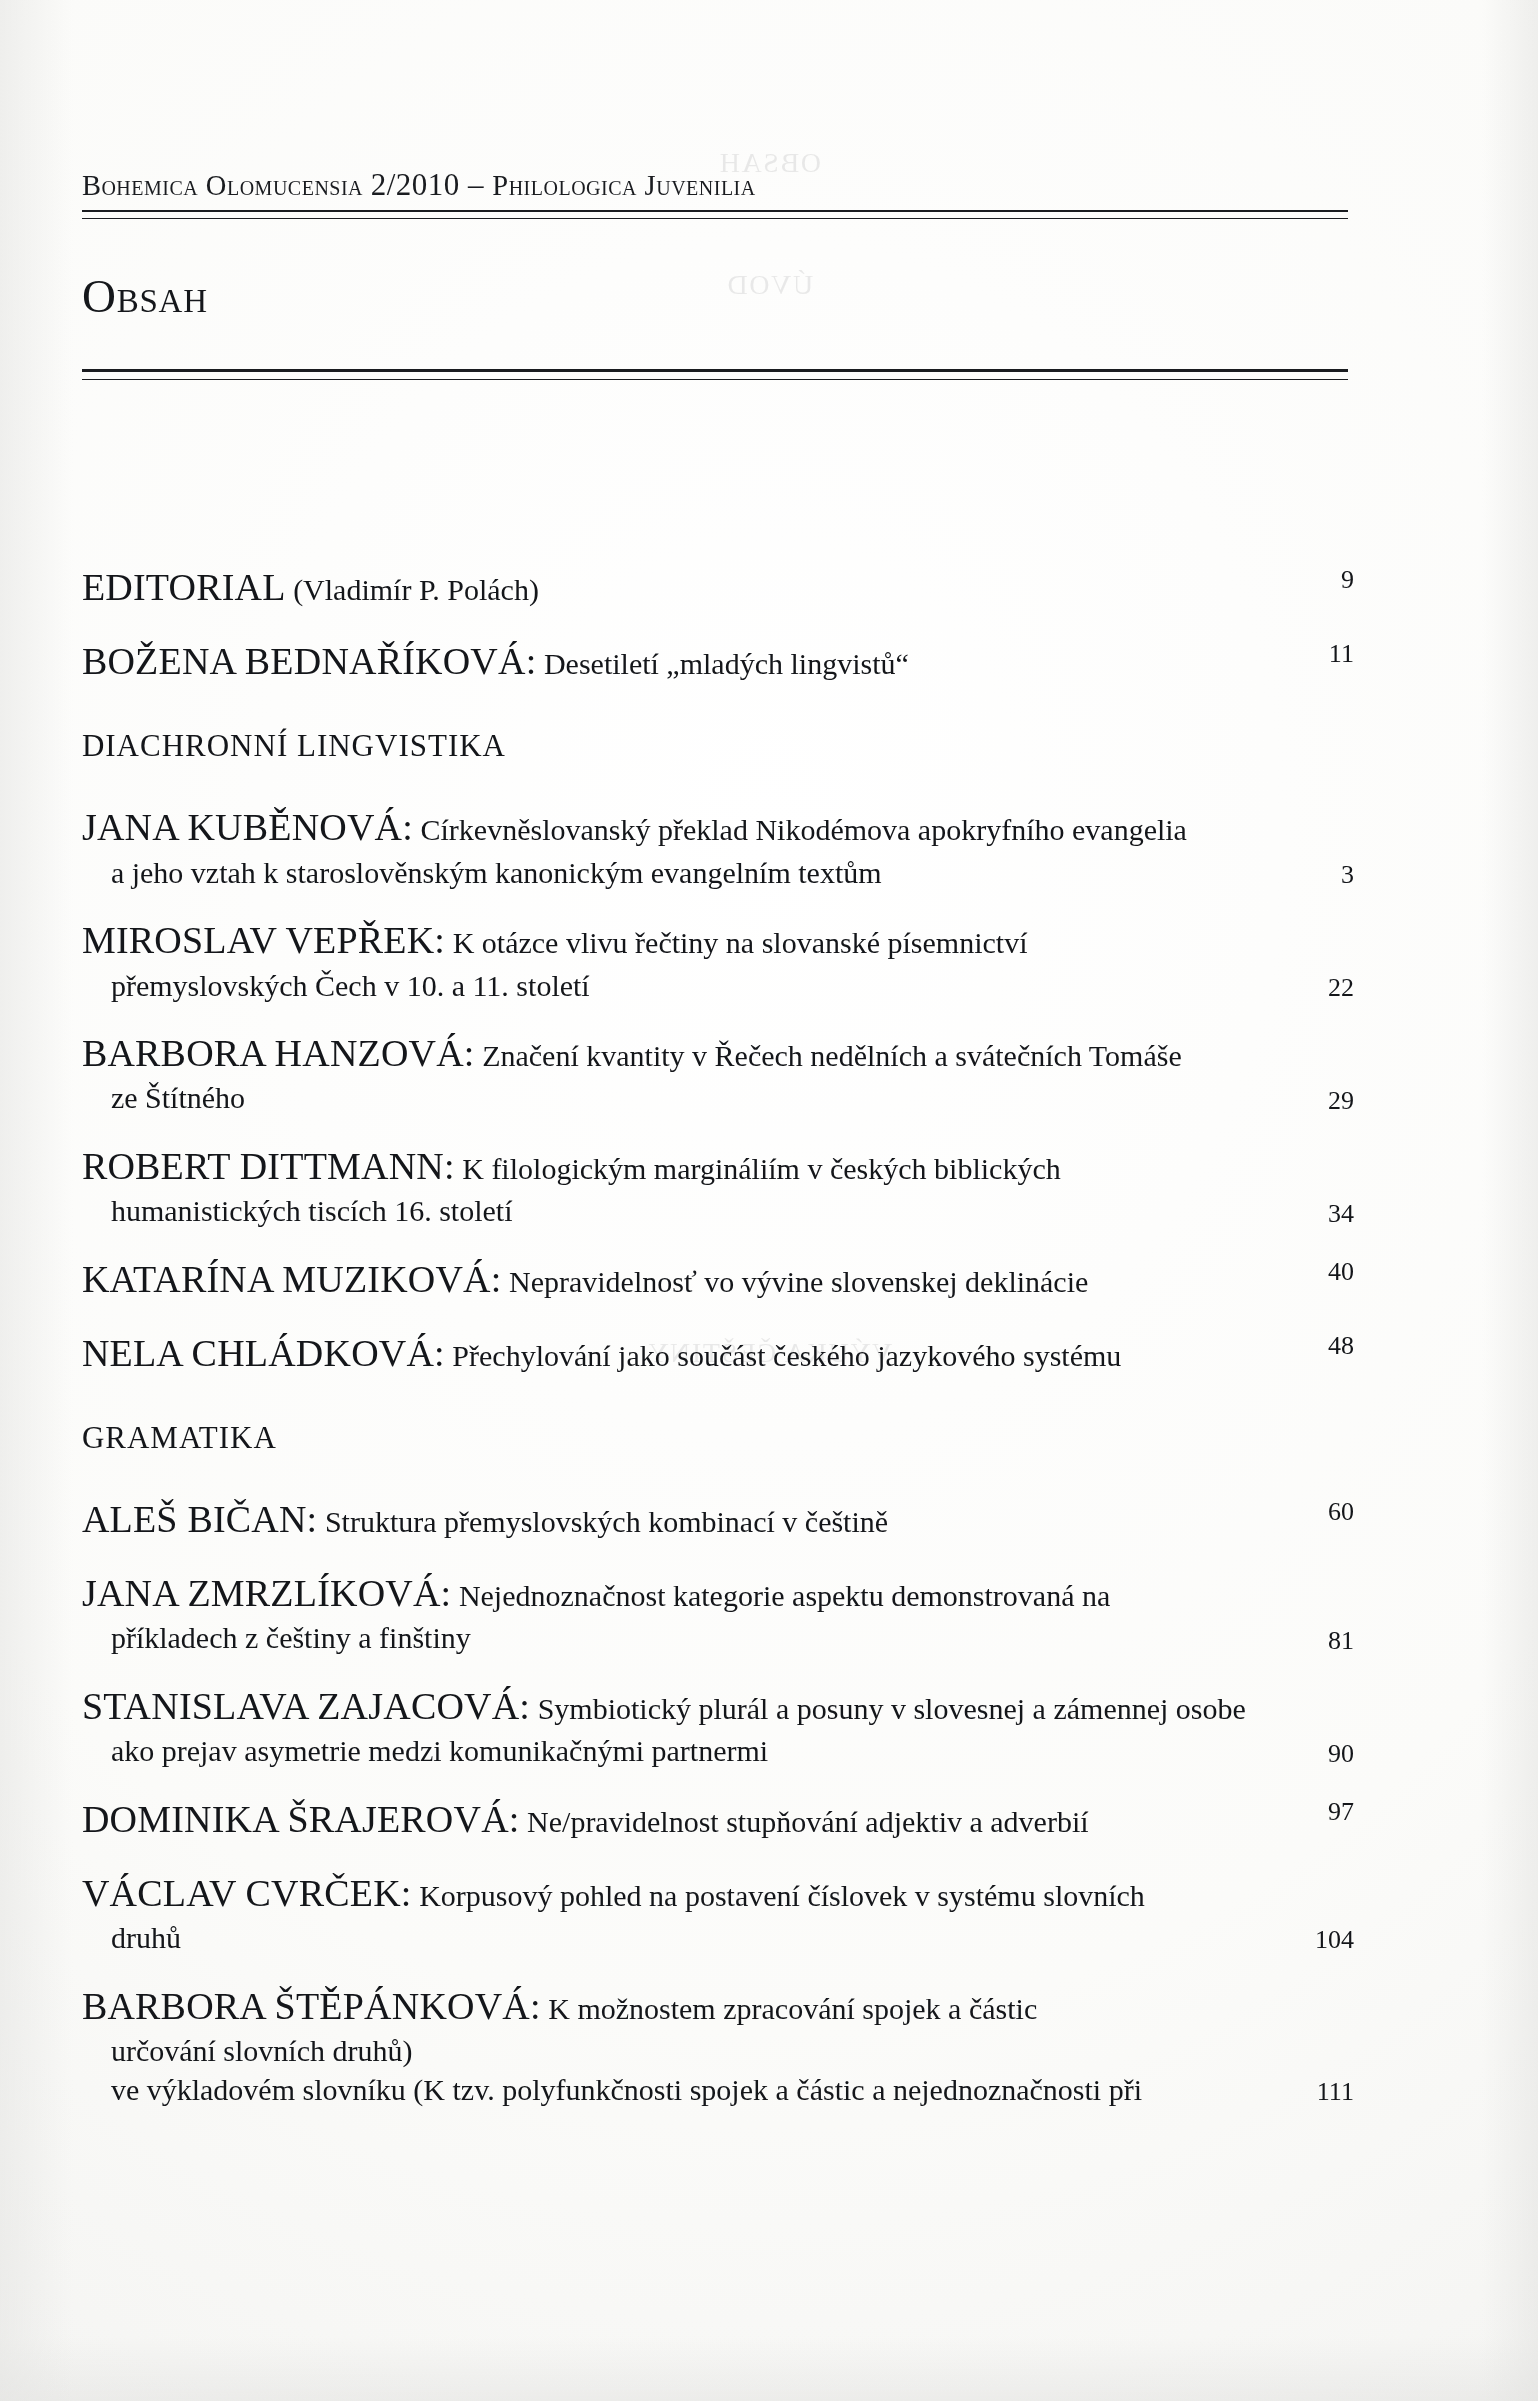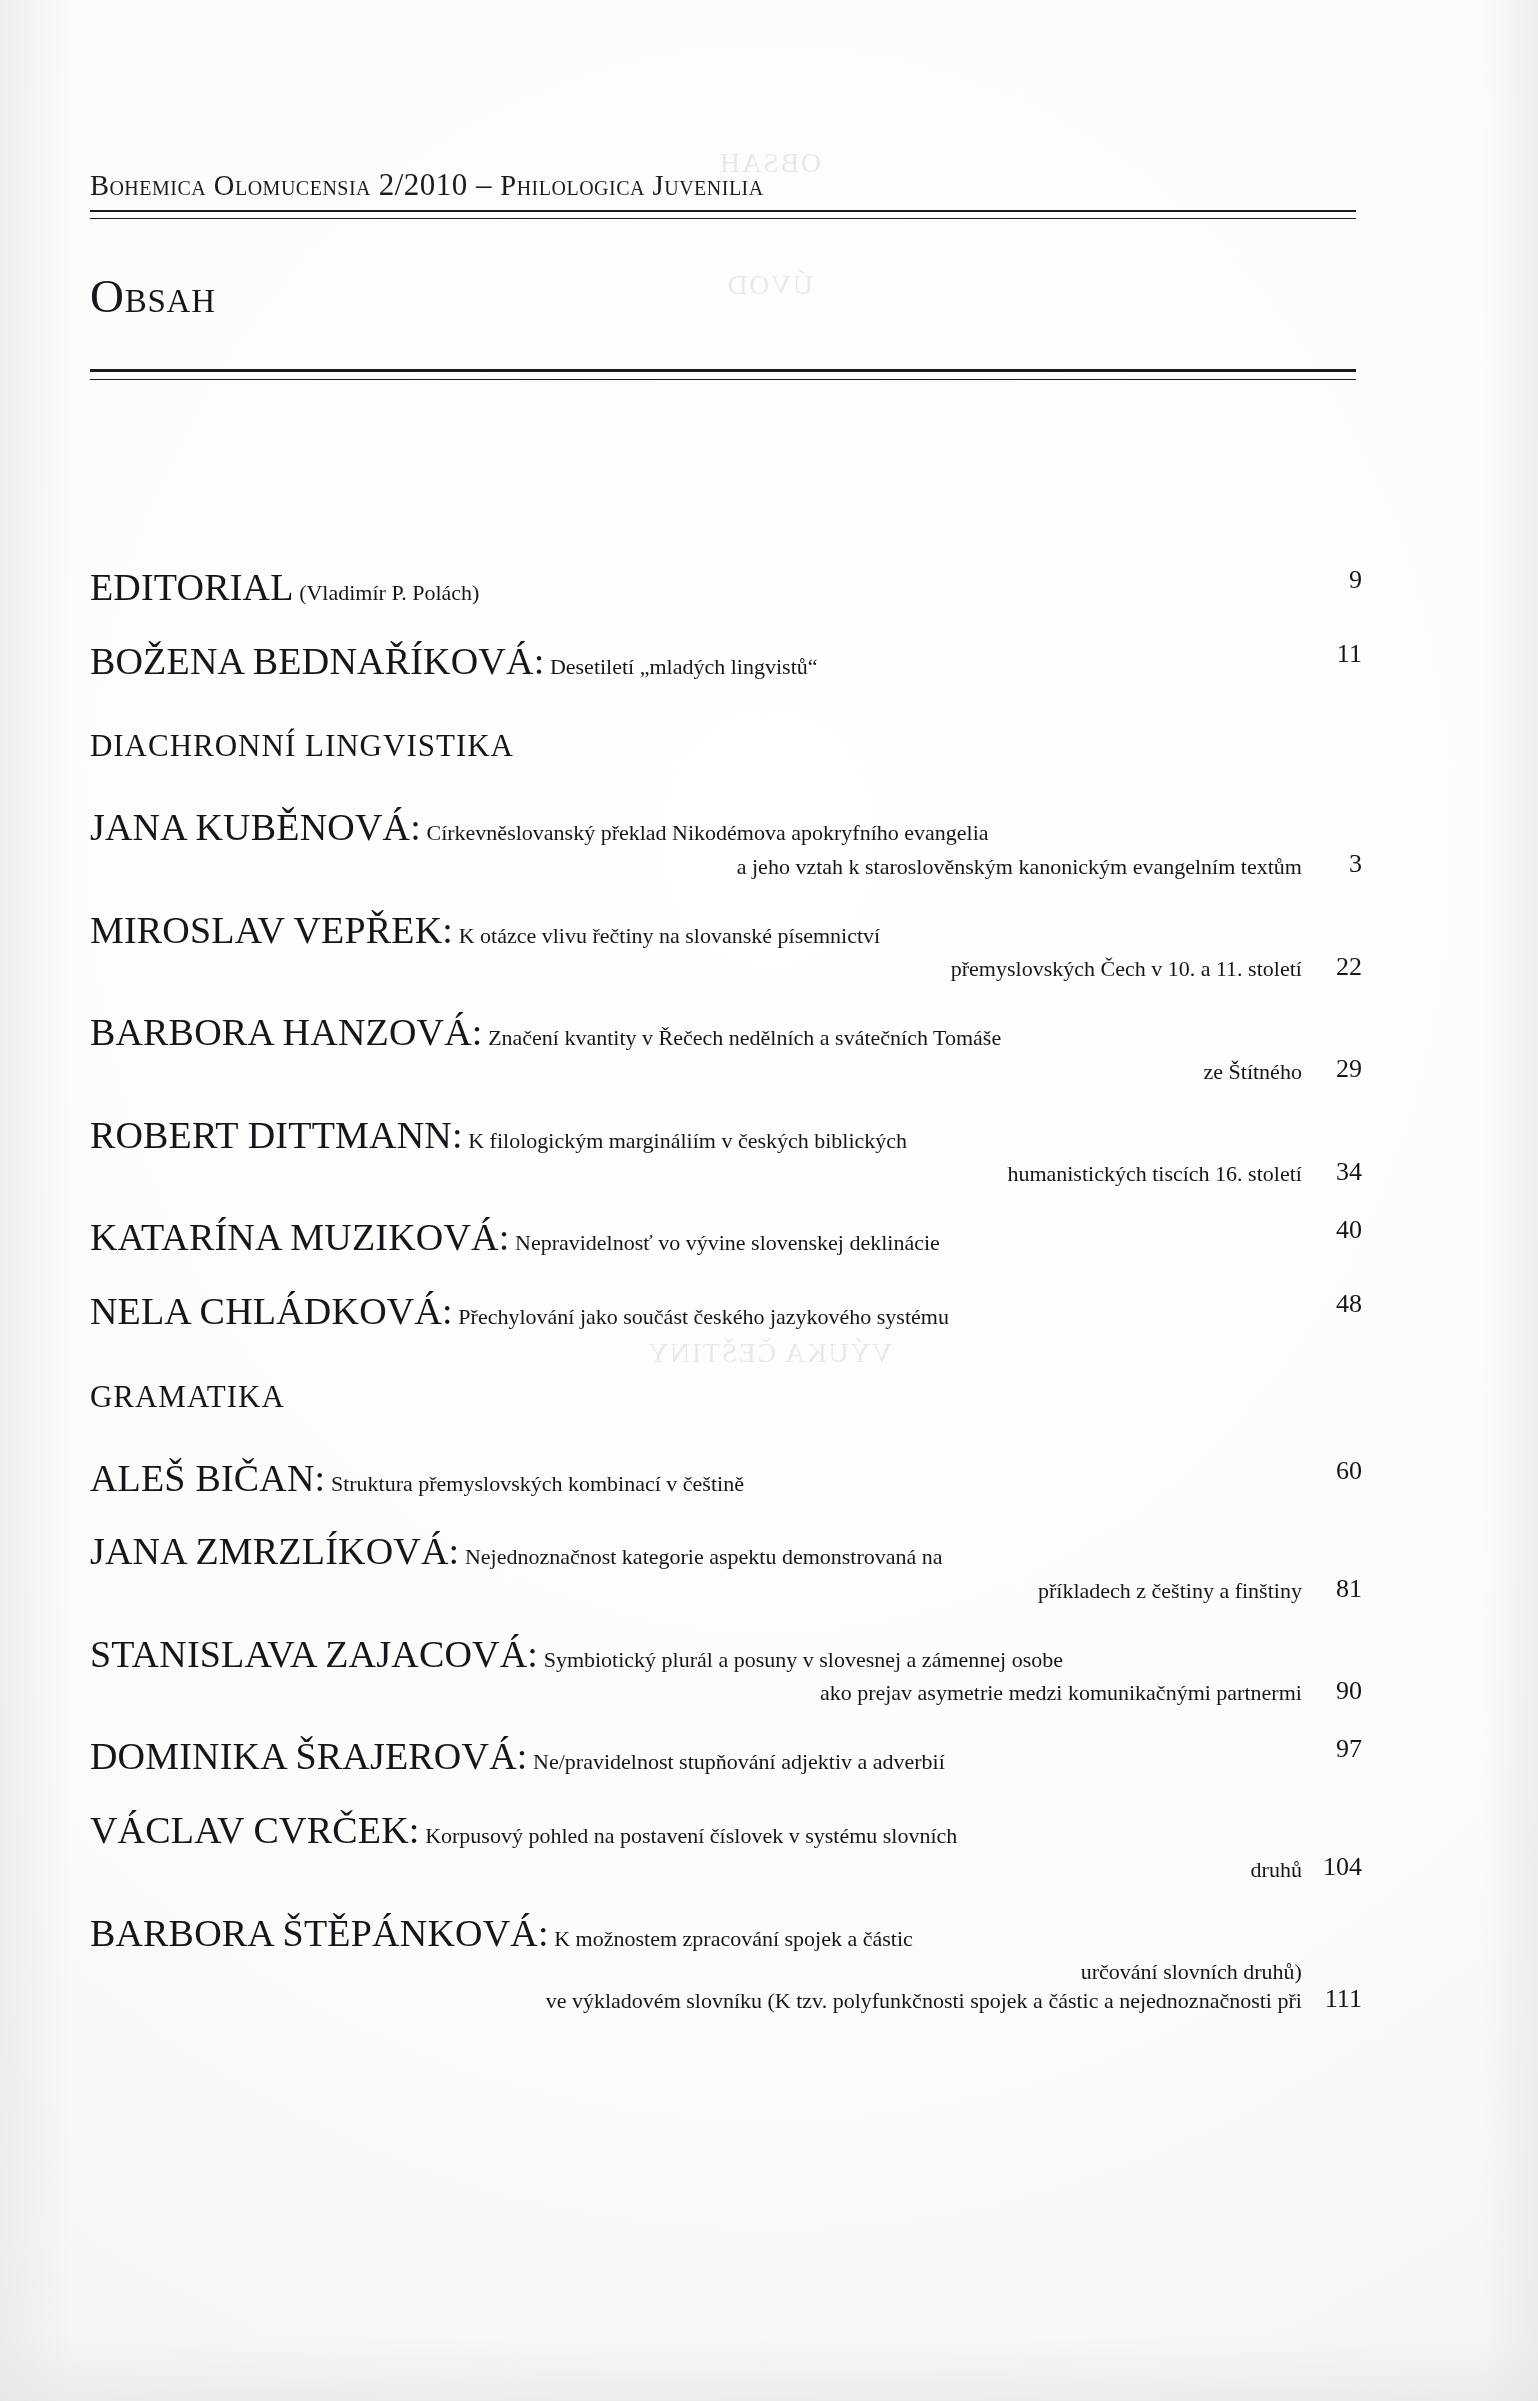--- a/index.html
+++ b/index.html
@@ -28,21 +28,21 @@
     inset: 0;
     pointer-events: none;
     background:
       linear-gradient(90deg, rgba(228,228,226,0.55) 0px, rgba(255,255,255,0) 73px),
       linear-gradient(270deg, rgba(225,225,223,0.5) 0px, rgba(255,255,255,0) 57px),
       linear-gradient(0deg, rgba(225,225,223,0.5) 0px, rgba(255,255,255,0) 65px);
   }
 
   .content {
     position: absolute;
-    left: 85px;
+    left: 77px;
     top: 0;
     width: 1280px;
     height: 100%;
   }
 
   .runhead {
     position: absolute;
     left: 4.9px;
     top: 167px;
     font-variant: small-caps;
@@ -118,22 +118,21 @@
     top: 0;
     bottom: auto;
   }
 
   .author {
     font-variant: small-caps;
     font-size: 38px;
     letter-spacing: 0.2px;
   }
   .title {
-    font-size: 22px;
-    text-align: right;
+    font-size: 30px;
   }
 
   .section {
     text-align: left;
     font-size: 31px;
     letter-spacing: 1px;
     margin: 42px 0 39px 0;
     padding-right: 33px;
   }
 

